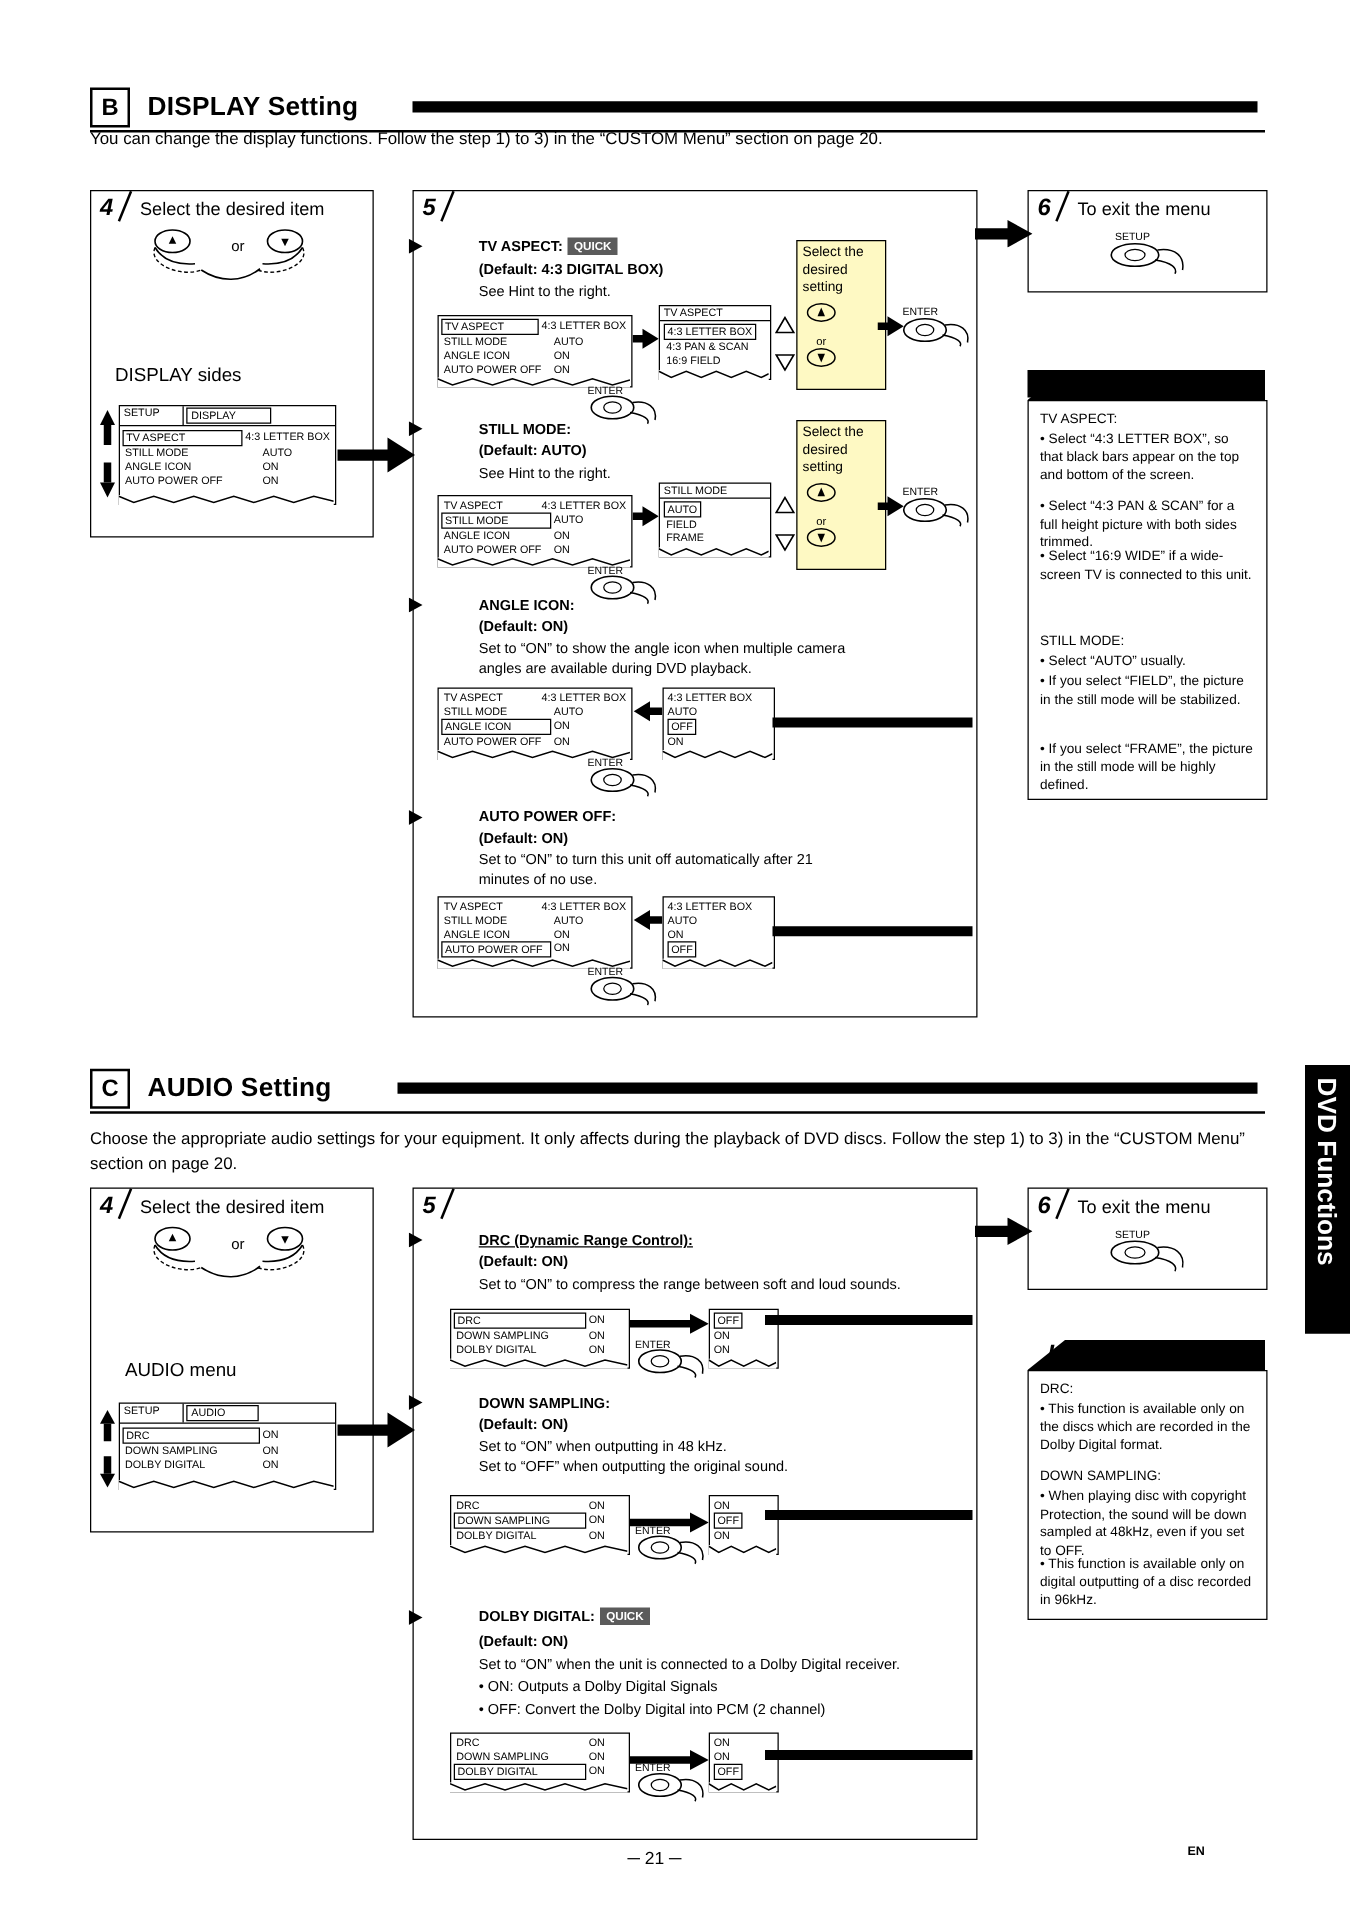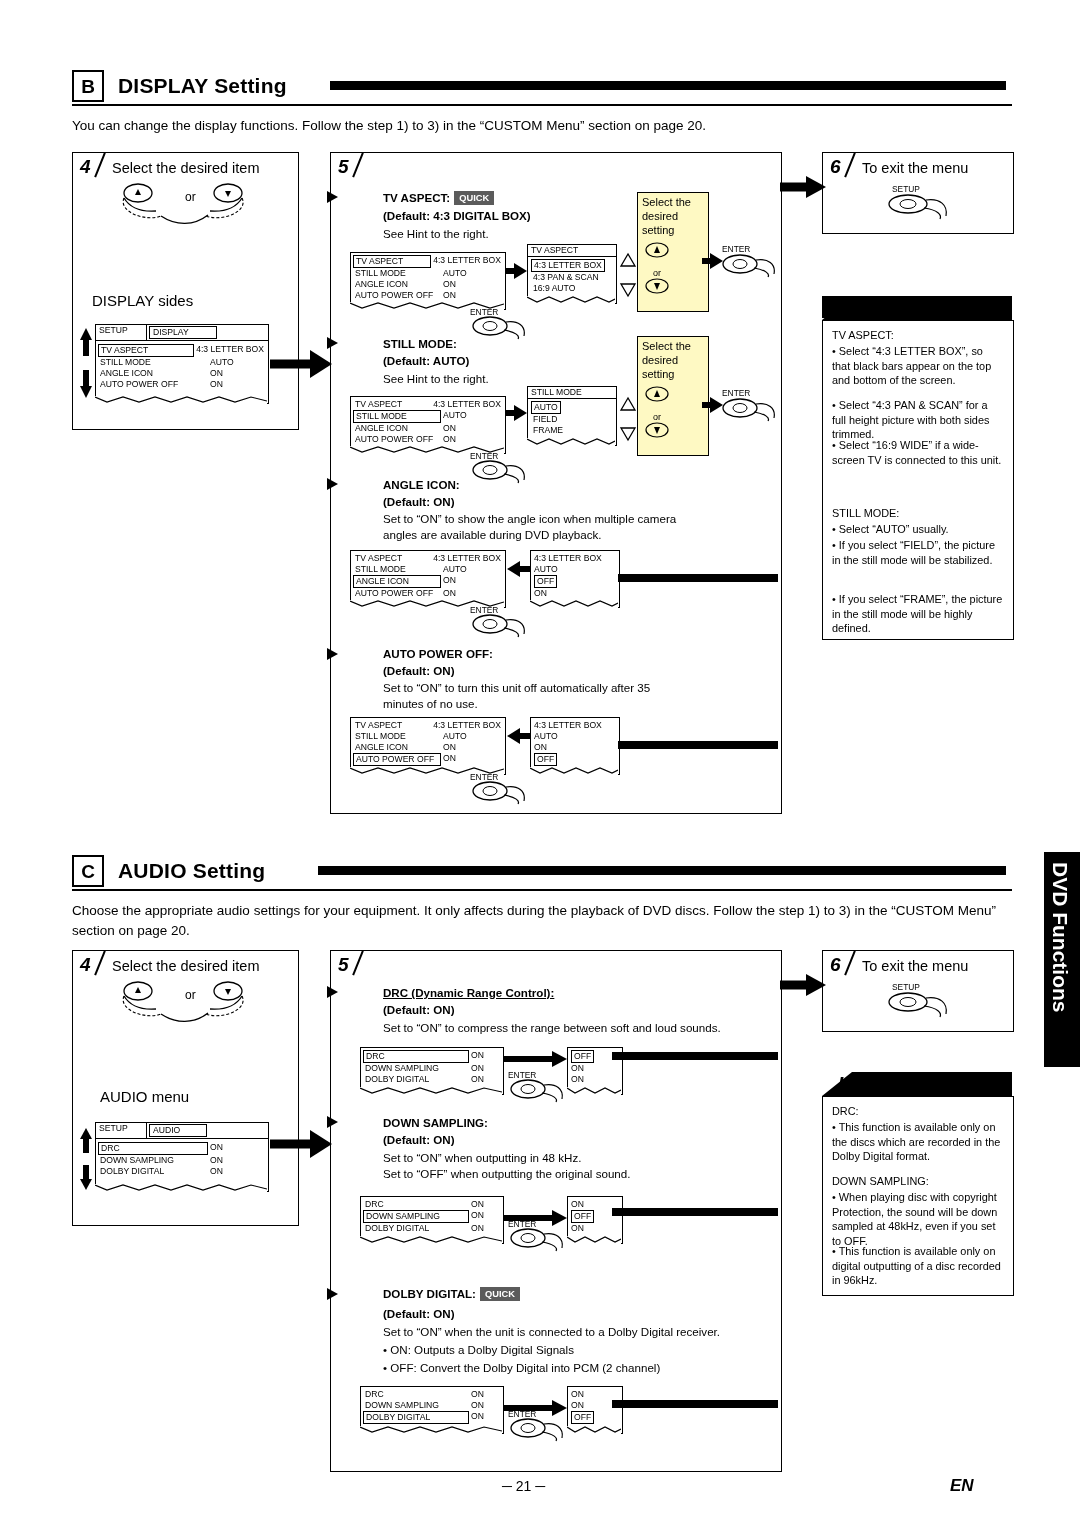--- a/index.html
+++ b/index.html
@@ -44,40 +44,40 @@
   .hintbox{position:absolute;border:1.6px solid #000;background:#fff;}
   .hinthdr{position:absolute;height:22px;background:#000;}
   .hintword{position:absolute;font-style:italic;font-weight:bold;font-size:19px;color:#000;}
   .hinttx{position:absolute;font-size:10.9px;line-height:1.35;}
 
   
   .sidetab{position:absolute;right:0;background:#000;color:#fff;}
   .sidetab span{display:block;transform:rotate(90deg);transform-origin:left top;white-space:nowrap;font-weight:bold;font-size:21px;}
 
   .pagenum{position:absolute;font-size:14px;}
-  .enmark{position:absolute;font-size:17px;font-weight:bold;font-style:italic;}
+  .enmark{position:absolute;font-size:10px;font-weight:bold;}
   .line{position:absolute;background:#000;}
   .enterlab{position:absolute;font-size:8.4px;}
   .setuplab{position:absolute;font-size:8.4px;}
 
   .selbox{position:absolute;border:1.3px solid #000;background:#fef9c3;font-size:11px;line-height:1.25;text-align:left;}
 </style>
 </head>
 <body>
 
 <div class="page">
 
   <div class="sec-head" style="left:72px;top:70px;">
     <div class="sec-letter">B</div>
     <div class="sec-title">DISPLAY Setting</div>
   </div>
   <div class="sec-rule" style="left:330px;top:81px;width:676px;"></div>
   <div class="line" style="left:72px;top:104px;width:940px;height:2px;"></div>
 
-  <div class="intro" style="left:72px;top:116px;width:930px;">You can change the display functions. Follow the step 1) to 3) in the “CUSTOM Menu” section on page 20.</div>
+  <div class="intro" style="left:72px;top:101px;width:930px;">You can change the display functions. Follow the step 1) to 3) in the “CUSTOM Menu” section on page 20.</div>
 
   <div class="panel" style="left:72px;top:152px;width:225px;height:276px;"></div>
   <div class="stepnum" style="left:80px;top:156px;">4</div>
   <div class="slash" style="left:99px;top:152px;"></div>
   <div class="steplabel" style="left:112px;top:160px;">Select the desired item</div>
 
   <svg style="position:absolute;left:116px;top:182px;" width="150" height="52">
     <ellipse cx="22" cy="11" rx="14" ry="9" fill="none" stroke="#000" stroke-width="1.3"></ellipse>
     <polygon points="22,7 19,13 25,13" fill="#000"></polygon>
     <ellipse cx="112" cy="11" rx="14" ry="9" fill="none" stroke="#000" stroke-width="1.3"></ellipse>
@@ -182,21 +182,21 @@
       <polygon points="8,1 21,9 8,17" fill="#000"></polygon>
   </svg>
 
   <div class="osd" style="left:527px;top:244px;width:88px;height:58px;">
     <div class="osd-title" style="border-bottom:1.3px solid #000;">
         <div class="t2" style="padding:0 3px;">TV ASPECT</div>
       </div>
     <div style="padding:2px 3px;">
       <div class="hl" style="display:inline-block;padding:0 2px;">4:3 LETTER BOX</div>
       <div style="padding:0 2px;">4:3 PAN &amp; SCAN</div>
-      <div style="padding:0 2px;">16:9 AUTO</div>
+      <div style="padding:0 2px;">16:9 FIELD</div>
     </div>
     <svg class="torn" viewBox="0 0 88 8" preserveAspectRatio="none" style="height:8px;">
         <polyline points="0,1 10,6 22,1 34,6 46,1 58,6 70,1 82,6 88,3" fill="#fff" stroke="#000" stroke-width="1.2"></polyline>
       </svg>
   </div>
 
   <div class="selbox" style="left:637px;top:192px;width:62px;height:112px;padding:3px 4px;">
     <span>Select the desired setting</span>
   </div>
   <svg style="position:absolute;left:617px;top:252px;" width="22" height="46">
@@ -359,21 +359,21 @@
     <svg class="torn" viewBox="0 0 88 8" preserveAspectRatio="none" style="height:8px;">
         <polyline points="0,1 10,6 22,1 34,6 46,1 58,6 70,1 82,6 88,3" fill="#fff" stroke="#000" stroke-width="1.2"></polyline>
       </svg>
   </div>
 
   <svg style="position:absolute;left:327px;top:648px;" width="12" height="12">
       <polygon points="0,0 11,6 0,12" fill="#000"></polygon>
     </svg>
   <div class="tx bold" style="left:340px;top:646px;">AUTO POWER OFF:</div>
   <div class="tx bold" style="left:340px;top:663px;">(Default: ON)</div>
-  <div class="tx" style="left:340px;top:680px;width:300px;">Set to “ON” to turn this unit off automatically after 35 minutes of no use.</div>
+  <div class="tx" style="left:340px;top:680px;width:300px;">Set to “ON” to turn this unit off automatically after 21 minutes of no use.</div>
 
   <div class="osd" style="left:350px;top:717px;width:154px;height:56px;">
     <div style="padding:2px;">
       <div class="row">
           <div class="k" style="width:84px;">TV ASPECT</div>
           <div class="v">4:3 LETTER BOX</div>
         </div>
       <div class="row">
           <div class="k" style="width:84px;">STILL MODE</div>
           <div class="v">AUTO</div>

